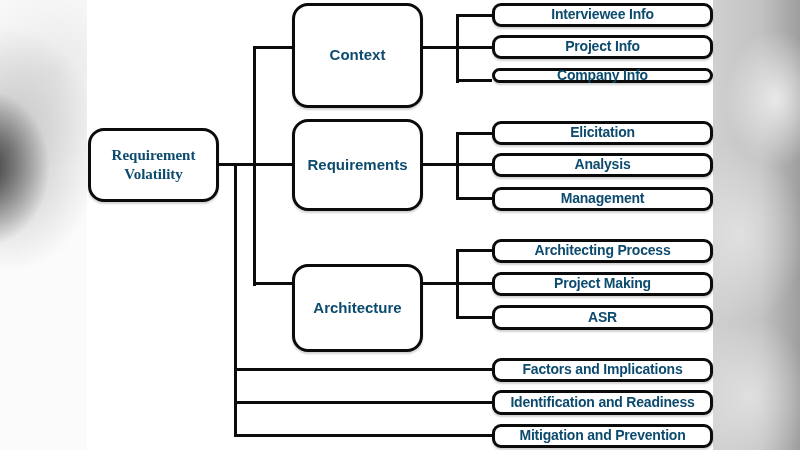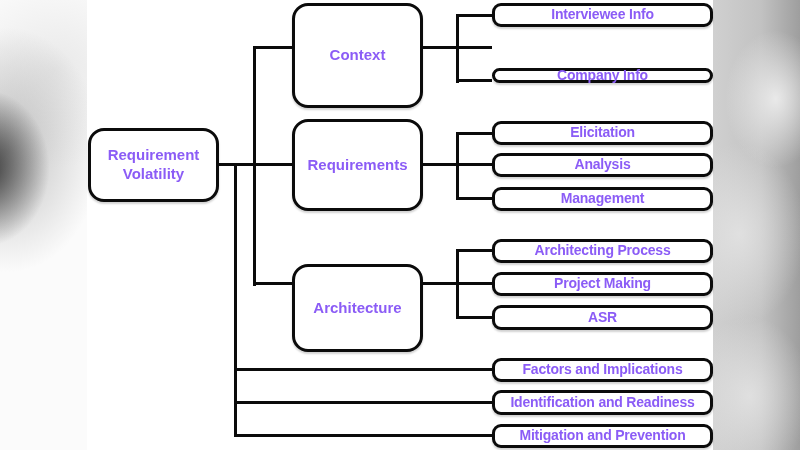--- a/index.html
+++ b/index.html
@@ -20,21 +20,21 @@
   .band-right{
     left:713px;width:87px;
     background:
       radial-gradient(70px 95px at 72% 22%, rgba(236,236,236,0.95), rgba(236,236,236,0) 72%),
       radial-gradient(95px 130px at 30% 52%, rgba(228,228,228,0.85), rgba(228,228,228,0) 70%),
       radial-gradient(85px 110px at 42% 88%, rgba(232,232,232,0.75), rgba(232,232,232,0) 72%),
       linear-gradient(to right,#d0d0d0,#c2c2c2 55%,#9e9e9e);
   }
   .node{
     position:absolute;box-sizing:border-box;background:#ffffff;
-    border:3px solid #0b0b0b;color:#8b5cf6;font-weight:bold;
+    border:3px solid #0b0b0b;color:#0c4a6e;font-weight:bold;
     display:flex;align-items:center;justify-content:center;text-align:center;
     box-shadow:0 2px 2px rgba(0,0,0,0.18);
     line-height:1.25;white-space:normal;
   }
   .root,.branch{border-radius:16px;font-size:15px;border-width:3.5px;}
   .leaf{border-radius:9px;font-size:14px;letter-spacing:-0.2px;white-space:nowrap;}
   .line{position:absolute;background:#0b0b0b;}
   .h{height:3px;}
   .v{width:3px;}
 </style>
@@ -63,27 +63,28 @@
   <div class="line h" style="left:423px;top:163px;width:69px;"></div>
   <div class="line v" style="left:456px;top:132px;height:68px;"></div>
   <div class="line h" style="left:456px;top:132px;width:36px;"></div>
   <div class="line h" style="left:456px;top:197px;width:36px;"></div>
 
   <div class="line h" style="left:423px;top:282px;width:69px;"></div>
   <div class="line v" style="left:456px;top:249px;height:70px;"></div>
   <div class="line h" style="left:456px;top:249px;width:36px;"></div>
   <div class="line h" style="left:456px;top:316px;width:36px;"></div>
 
-  <div class="node root" style="left:88px;top:128px;width:131px;height:74px;padding:0 8px;">Requirement Volatility</div>
+  <div class="node root" style="left:88px;top:128px;width:131px;height:74px;padding:0 8px;font-family:Liberation Serif, serif;">Requirement Volatility</div>
 
   <div class="node branch" style="left:292px;top:3px;width:131px;height:105px;">Context</div>
   <div class="node branch" style="left:292px;top:119px;width:131px;height:92px;">Requirements</div>
   <div class="node branch" style="left:292px;top:240px;width:131px;height:88px;margin-top:24px;">Architecture</div>
 
   <div class="node leaf" style="left:492px;top:3px;width:221px;height:24px;">Interviewee Info</div>
+  <div class="node leaf" style="left:492px;top:35px;width:221px;height:24px;">Project Info</div>
   <div class="node leaf" style="left:492px;top:68px;width:221px;height:15px;">Company Info</div>
 
   <div class="node leaf" style="left:492px;top:121px;width:221px;height:24px;">Elicitation</div>
   <div class="node leaf" style="left:492px;top:153px;width:221px;height:24px;">Analysis</div>
   <div class="node leaf" style="left:492px;top:187px;width:221px;height:24px;">Management</div>
 
   <div class="node leaf" style="left:492px;top:239px;width:221px;height:24px;">Architecting Process</div>
   <div class="node leaf" style="left:492px;top:272px;width:221px;height:24px;">Project Making</div>
   <div class="node leaf" style="left:492px;top:305px;width:221px;height:25px;text-align:center;">ASR</div>
 

